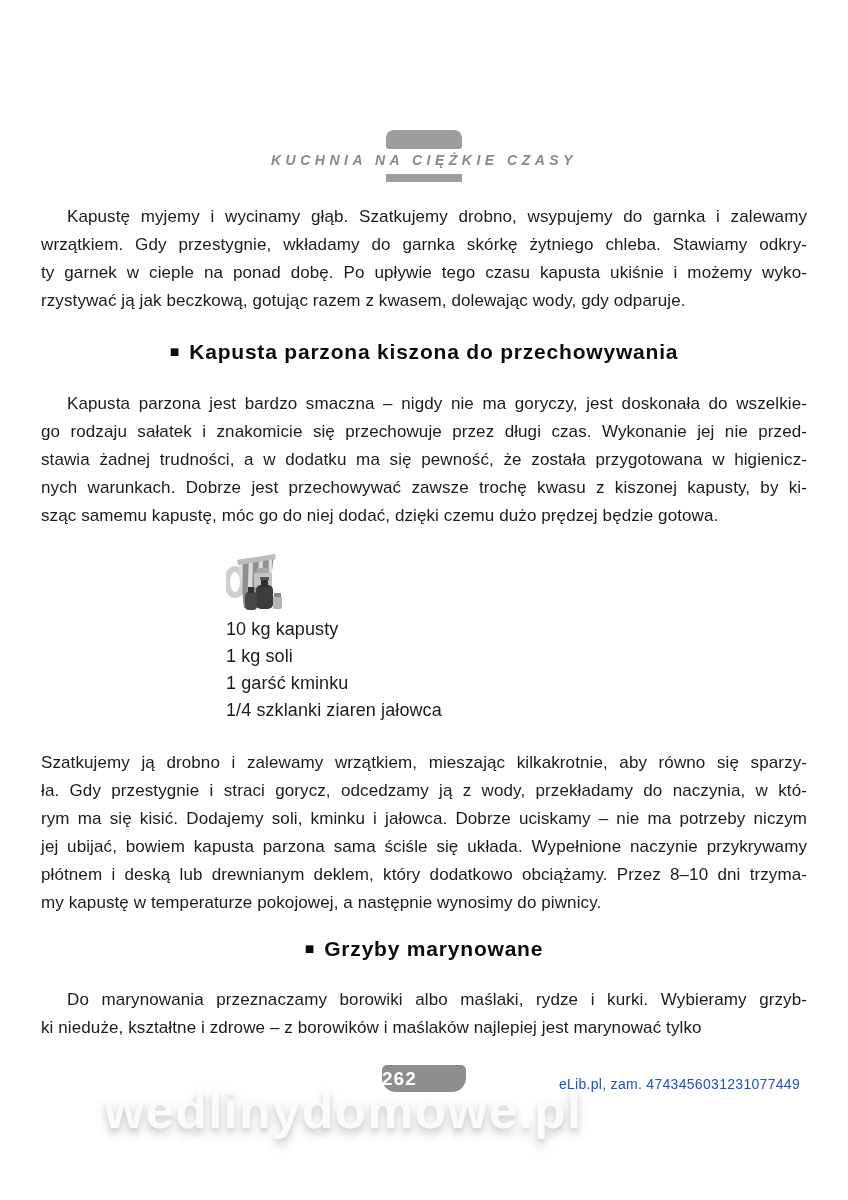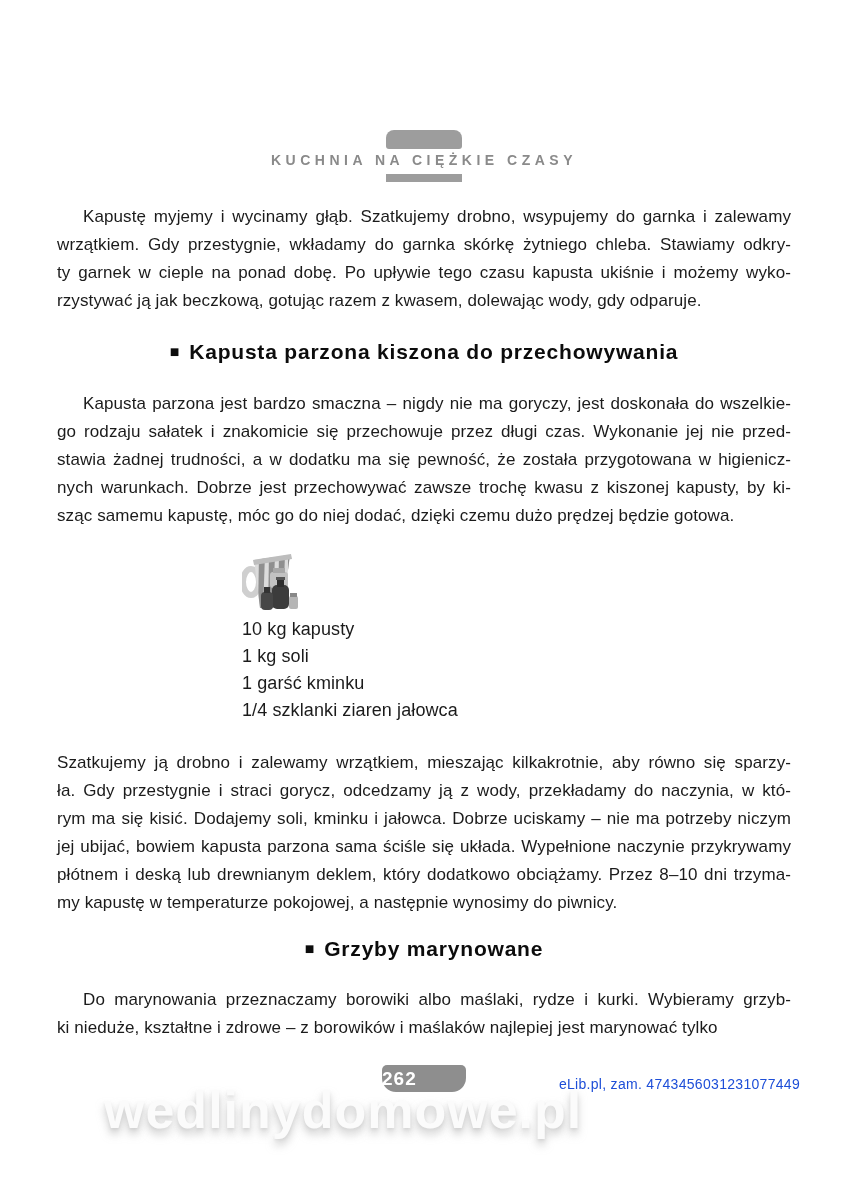--- a/index.html
+++ b/index.html
@@ -18,28 +18,29 @@
     border-radius:8px 8px 3px 3px;
     margin:130px auto 3px auto;
   }
   .chapter-title {
     text-align:center;
     font-size:14px; line-height:17px;
     font-weight:bold;
     letter-spacing:4.5px;
     color:#8a8a8a;
     white-space:nowrap;
+    font-style:italic;
   }
   .chapter-bar {
     width:76px; height:8px;
     background:#9d9d9d;
     margin:5px auto 0 auto;
   }
   
-  .body-col { padding:0 57px; }
+  .body-col { padding:0 41px; }
   .para { font-size:17px; line-height:28px; letter-spacing:0.1px; }
   .tline { text-align:justify; text-align-last:justify; white-space:nowrap; }
   .tline.last { text-align-last:left; }
   .tline.first { text-indent:26px; }
   .para-1 { margin-top:21px; }
   .para-2 { margin-top:25px; }
   .para-3 { margin-top:25px; }
   .para-4 { margin-top:24px; }
   
   .section-heading {

